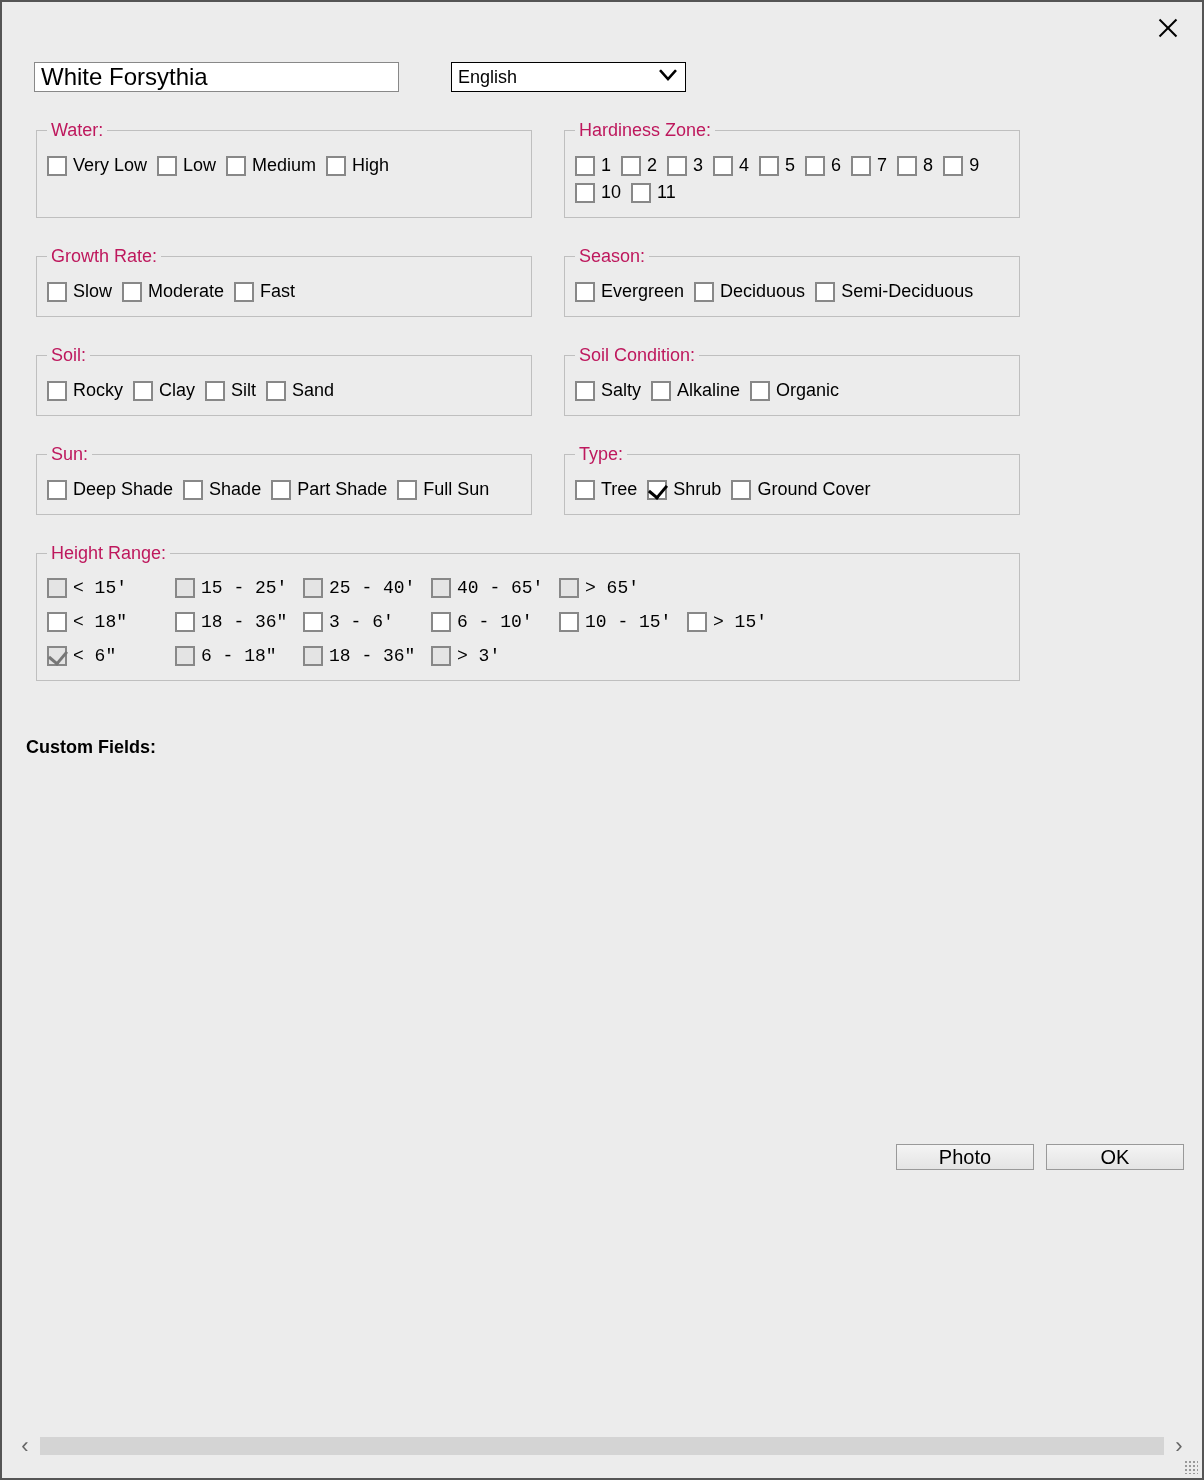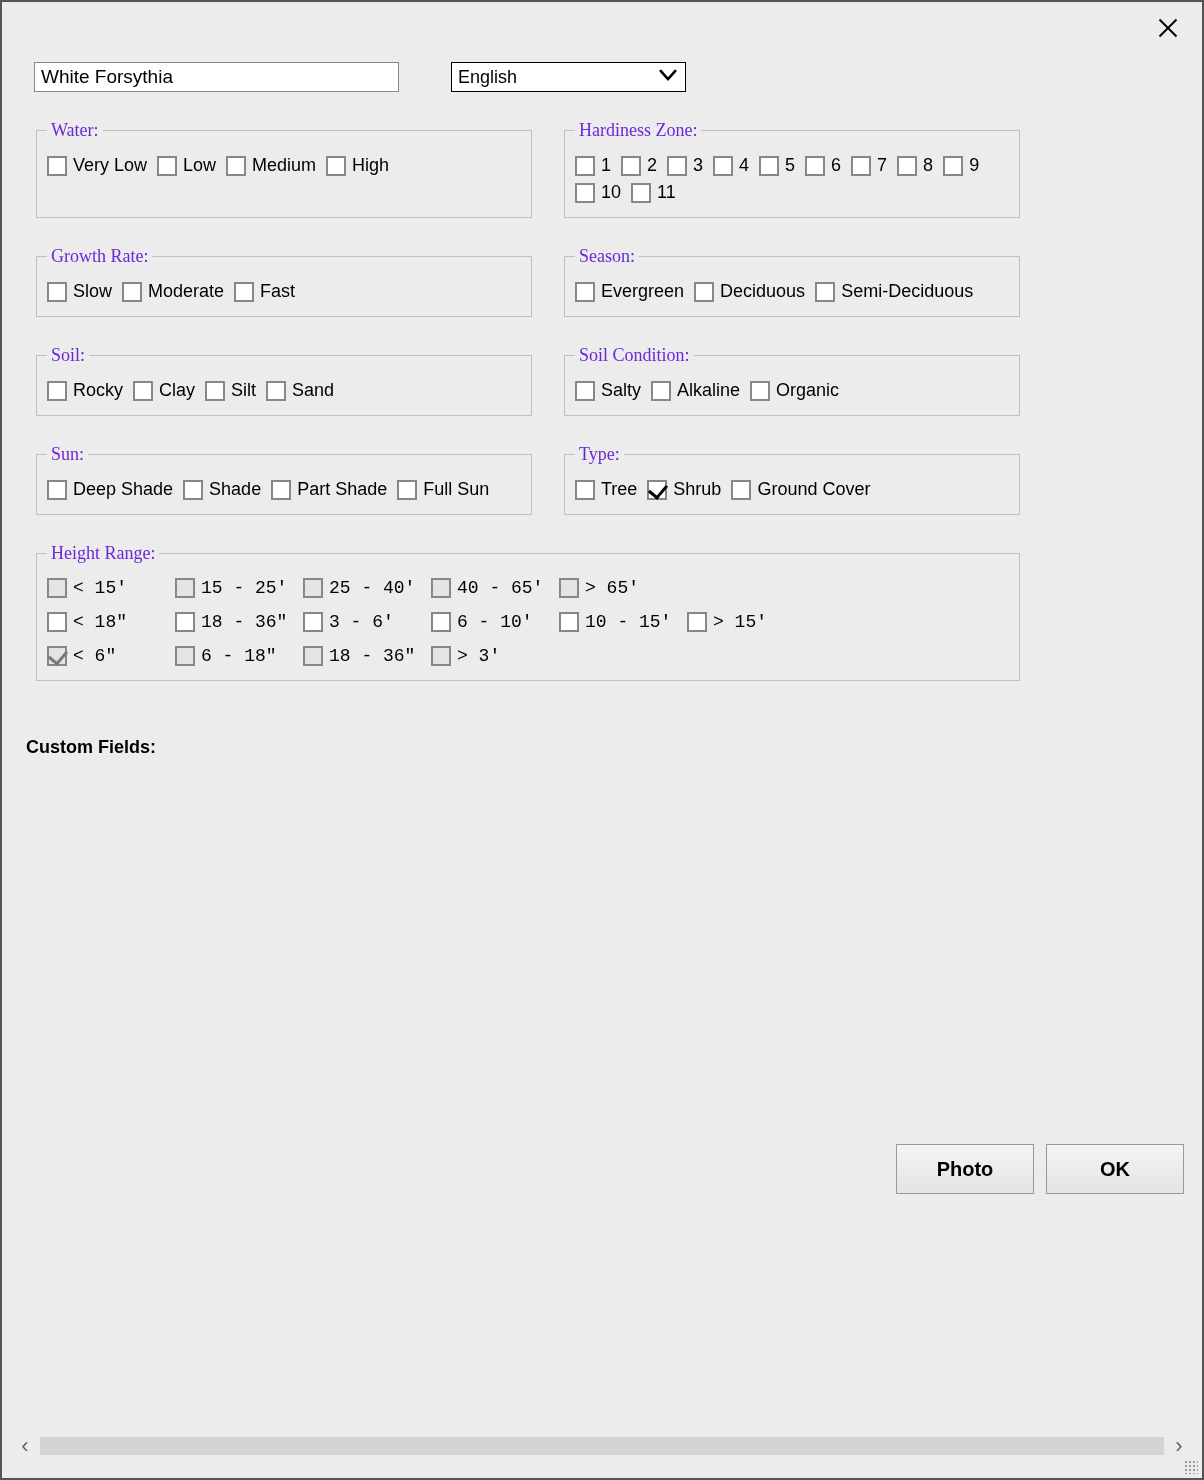--- a/index.html
+++ b/index.html
@@ -36,21 +36,21 @@
   .content {
     padding: 60px 20px 20px 20px;
   }
   .species-title { font-weight: bold; margin: 0 0 4px 4px; }
   .header-row { display: flex; gap: 20px; margin: 0 0 28px 12px; }
   .text-input {
     height: 30px;
     border: 1px solid #888;
     background: #fff;
     padding: 2px 6px;
-    font-size: 19px;
+    font-size: 24px;
     width: 365px;
   }
   .select-wrap {
     position: relative;
     width: 235px;
     height: 30px;
     background: #fff;
     border: 1px solid #000;
     margin-left: 32px;
   }
@@ -76,23 +76,22 @@
     row-gap: 28px;
     margin: 0 0 0 12px;
   }
   .fs {
     border: 1px solid #bfbfbf;
     padding: 14px 10px 14px 10px;
     position: relative;
   }
   .fs legend {
     padding: 0 4px;
-    color: #6d28d9;
+    color: #be185d;
     font-size: 18px;
-    font-family: Liberation Serif, serif;
   }
   .opts { display: flex; flex-wrap: wrap; gap: 6px 10px; align-items: flex-end; }
   .opt { display: inline-flex; align-items: center; gap: 6px; white-space: nowrap; }
   .cb {
     width: 20px; height: 20px;
     border: 2px solid #888;
     background: #fff;
     display: inline-block;
     position: relative;
     flex-shrink: 0;
@@ -111,26 +110,25 @@
   .fullwidth { grid-column: 1 / span 2; }
 
   .hr-rows { display:flex; flex-direction:column; gap:14px; }
   .hr-row { display:flex; gap:18px;font-family:Liberation Mono, monospace; }
   .hr-row .opt { width:110px; }
 
   .custom-fields { margin: 56px 0 0 4px; font-weight: bold; }
 
   .buttons { position: absolute; right: 18px; top: 1142px; display:flex; gap:12px; }
   .btn {
-    width: 138px; height: 50px;
+    width: 138px; height: 26px;
     background: linear-gradient(#f4f4f4,#e4e4e4);
     border: 1px solid #999;
     font-size: 20px;
     cursor: pointer;
-    font-weight: bold;
   }
 
   .hscroll {
     position: absolute;
     left: 12px; right: 12px; bottom: 20px;
     height: 24px;
     display: flex;
     align-items: center;
   }
   .hscroll .arrow { width:22px; text-align:center; font-size:22px; color:#666; cursor:pointer; line-height:1; user-select:none; }

